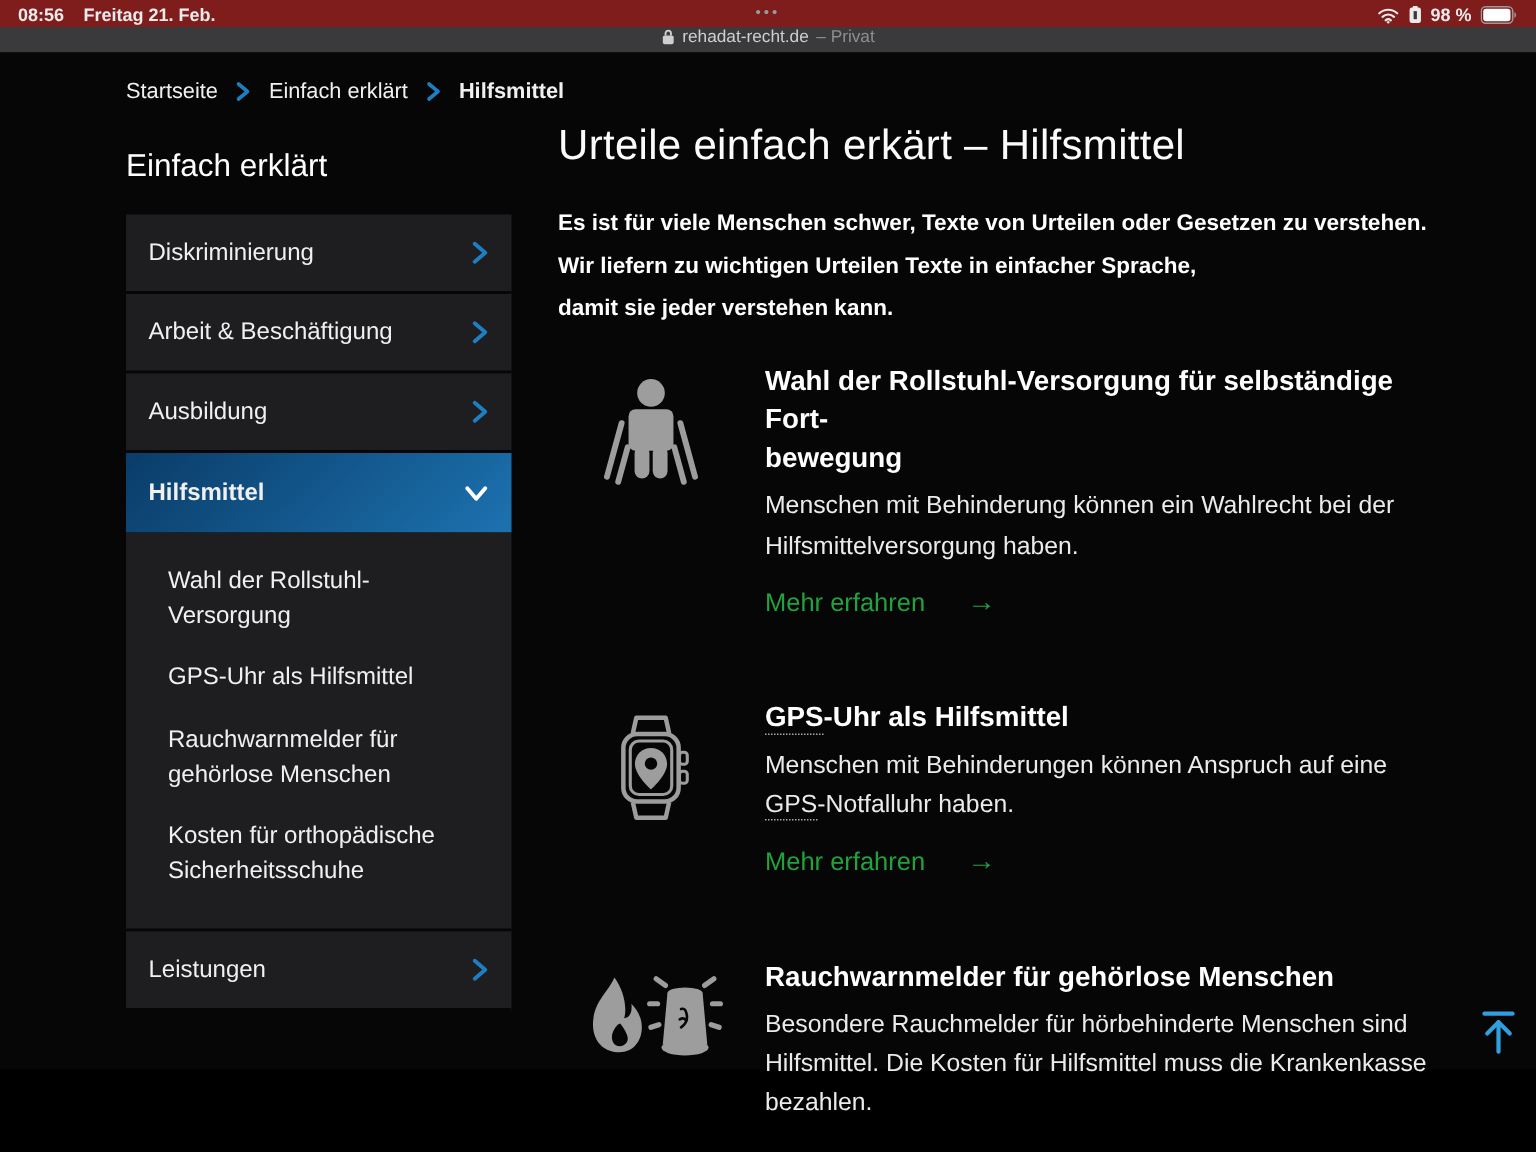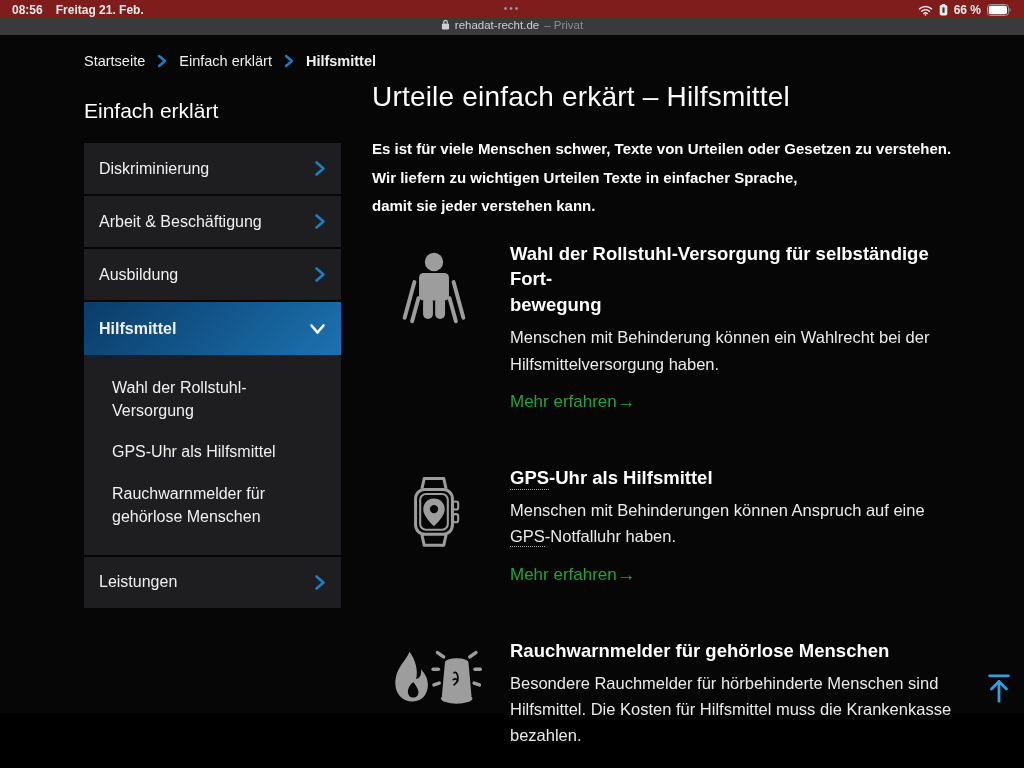--- a/index.html
+++ b/index.html
@@ -54,21 +54,21 @@
   .teaser { display:flex; margin-top:20px; }
   .teaser + .teaser { margin-top:52px; }
   .teaser-iconbox { width:96px; flex:none; display:flex; justify-content:center;
                     align-items:flex-start; padding-top:10px; margin-left:14px; }
   .teaser-text { margin-left:28px; }
   .teaser-title { font-size:18.5px; font-weight:700; color:#fff; line-height:1.4;
                   white-space:pre-line; }
   .teaser-body { margin-top:6px; font-size:16.5px; line-height:1.6; color:#ebebeb;
                  white-space:pre-line; }
   .abbr { border-bottom:1.5px dotted #a9a9a9; padding-bottom:1px; }
-  .more-link { display:inline-flex; align-items:center; gap:0; margin-top:14px;
+  .more-link { display:inline-flex; align-items:center; gap:28px; margin-top:14px;
                color:#22a23e; font-size:17px; text-decoration:none; cursor:pointer; }
   .more-link .arrow { font-size:19px; font-weight:700; }
 
   .scrolltop { position:absolute; right:8px; bottom:8px; width:34px; height:34px;
                display:flex; align-items:center; justify-content:center; cursor:pointer;
                background:transparent; border:none; }
   svg { display:block; }
 </style>
 </head>
 <body>
@@ -88,21 +88,21 @@
         <circle cx="8" cy="10.8" r="0.9" fill="#ebebeb" stroke="none"></circle>
       </svg>
     </span>
     <span>
       <svg width="9" height="12" viewBox="0 0 9 12">
         <rect x="0.7" y="1" width="7.6" height="10.4" rx="1.6" fill="#ebebeb"></rect>
         <rect x="2.8" y="0" width="3.4" height="1.6" rx="0.6" fill="#ebebeb"></rect>
         <rect x="3.4" y="3.4" width="2.2" height="5.4" fill="#3a3a3c"></rect>
       </svg>
     </span>
-    <span>66 %</span>
+    <span>98 %</span>
     <span>
       <svg width="25" height="12" viewBox="0 0 25 12">
         <rect x="0.5" y="0.5" width="21" height="11" rx="3" fill="none" stroke="#9a9a9a"></rect>
         <rect x="1.8" y="1.8" width="18.2" height="8.4" rx="2" fill="#fff"></rect>
         <path d="M22.6 4 a2.3 2.3 0 0 1 0 4 z" fill="#9a9a9a"></path>
       </svg>
     </span>
   </div>
 </div>
 
@@ -170,20 +170,21 @@
             <svg width="17" height="12" viewBox="0 0 17 12" fill="none" stroke="#fff" stroke-width="2.6" stroke-linecap="round" stroke-linejoin="round">
                 <polyline points="2.5,2.5 8.5,9.5 14.5,2.5"></polyline>
               </svg>
           </span>
         </li>
       </ul>
       <ul class="submenu">
         <li>Wahl der Rollstuhl-Versorgung</li>
         <li>GPS-Uhr als Hilfsmittel</li>
         <li>Rauchwarnmelder für gehörlose Menschen</li>
+        <li>Kosten für orthopädische Sicherheitsschuhe</li>
       </ul>
       <ul class="menu">
         <li class="menu-item">
           <span>Leistungen</span>
           <span>
             <svg width="12" height="17" viewBox="0 0 12 17" fill="none" stroke="#1e7ec2" stroke-width="2.6" stroke-linecap="round" stroke-linejoin="round">
                 <polyline points="2.5,2.5 9.5,8.5 2.5,14.5"></polyline>
               </svg>
           </span>
         </li>

